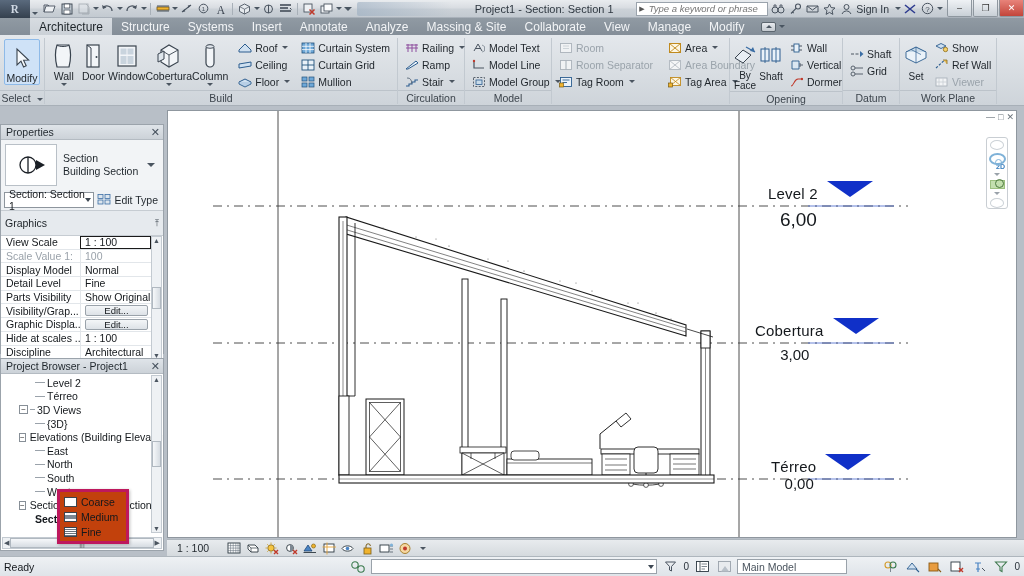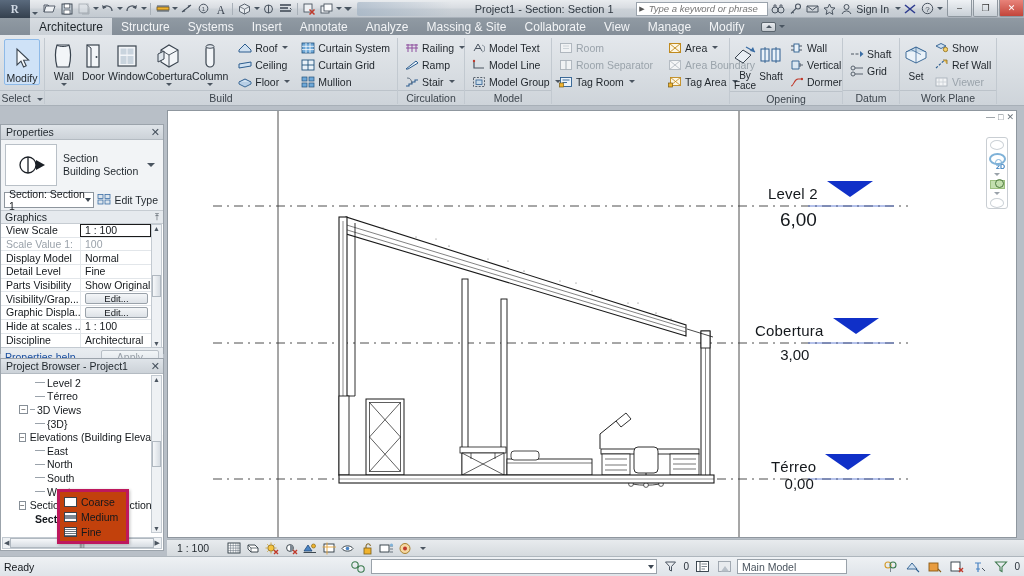--- a/index.html
+++ b/index.html
@@ -178,21 +178,21 @@
   .type-sel {
     flex: 1; height: 16px; background: #fff; border: 1px solid #8d959d;
     display: flex; align-items: center; justify-content: space-between; padding: 0 2px 0 4px;
     font-size: 10.5px; color: #14181c; cursor: pointer;
   }
   .type-sel .cv { width:0;height:0;border-left:3px solid transparent;border-right:3px solid transparent;border-top:4px solid #3e4853;}
   .edit-type { display:flex; align-items:center; gap:3px; font-size:10.5px; color:#1f262c; cursor:pointer; padding-right:2px;}
 
   .grid-head {
     display: flex; align-items: center; justify-content: space-between;
-    height: 14px; padding: 0 4px; background: #e6eaee; border-top: 1px solid #c6ccd2;
+    height: 26px; padding: 0 4px; background: #e6eaee; border-top: 1px solid #c6ccd2;
     border-bottom: 1px solid #c6ccd2; font-size: 10.5px; color: #1b2126;
   }
   .ptable { background: #fff; }
   .prow { display: flex; height: 13.7px; align-items: stretch; border-bottom: 1px solid #e2e6ea; }
   .pk {
     width: 79px; padding-left: 5px; display: flex; align-items: center;
     font-size: 10.5px; color: #14181c; background: #fff; white-space: nowrap; overflow:hidden;
   }
   .pk.dim { color: #9aa2aa; }
   .pv {

